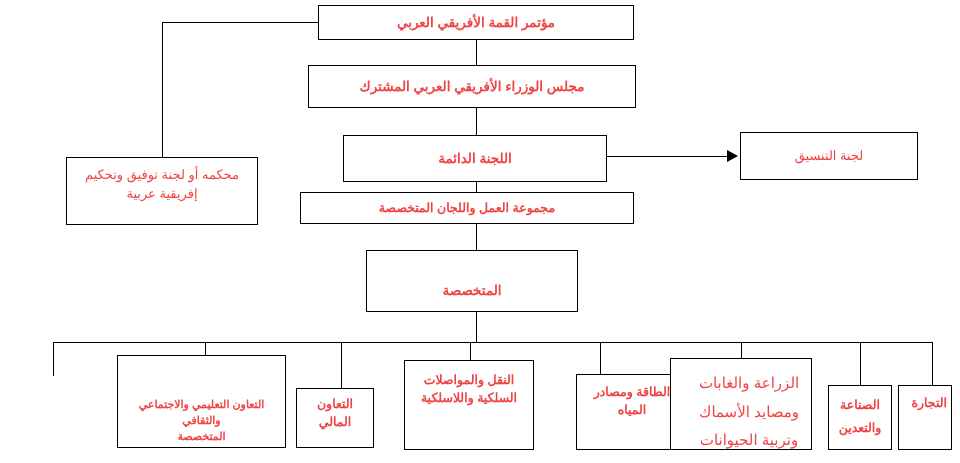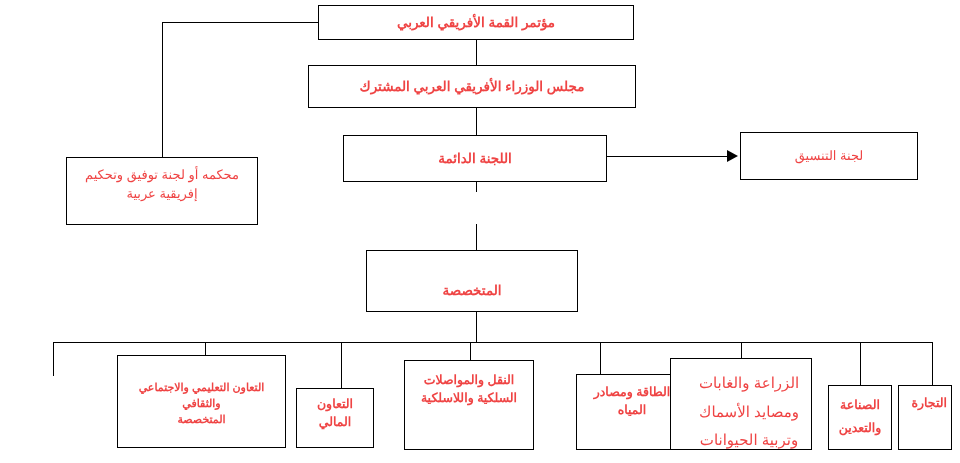--- a/index.html
+++ b/index.html
@@ -108,30 +108,33 @@
     <span class="label">لجنة التنسيق</span>
   </div>
 
   <div class="node t-xs" style="left:66px; top:157px; width:192px; height:68px; align-items:flex-start;">
     <span class="label" style="padding-top:6px;">
       <span>محكمه أو لجنة توفيق وتحكيم</span><br>
       <span>إفريقية عربية</span>
     </span>
   </div>
 
+  <div class="node t-md" style="left:300px; top:192px; width:334px; height:32px;">
+    <span class="label">مجموعة العمل واللجان المتخصصة</span>
+  </div>
 
   <div class="node t-lg" style="left:366px; top:250px; width:212px; height:62px;">
     <span class="label">
       <br>
       <span>المتخصصة</span>
     </span>
   </div>
 
 
-  <div class="node t-sm" style="left:117px; top:355px; width:169px; height:93px; align-items:center;">
+  <div class="node t-sm" style="left:117px; top:355px; width:169px; height:93px; align-items:flex-end;">
     <span class="label" style="padding-top:5px;">
       <span>التعاون التعليمي والاجتماعي والثقافي</span><br>
       <span>المتخصصة</span>
     </span>
   </div>
 
   <div class="node t-md" style="left:296px; top:388px; width:78px; height:60px; align-items:flex-start;">
     <span class="label" style="padding-top:4px;">التعاون المالي</span>
   </div>
 

